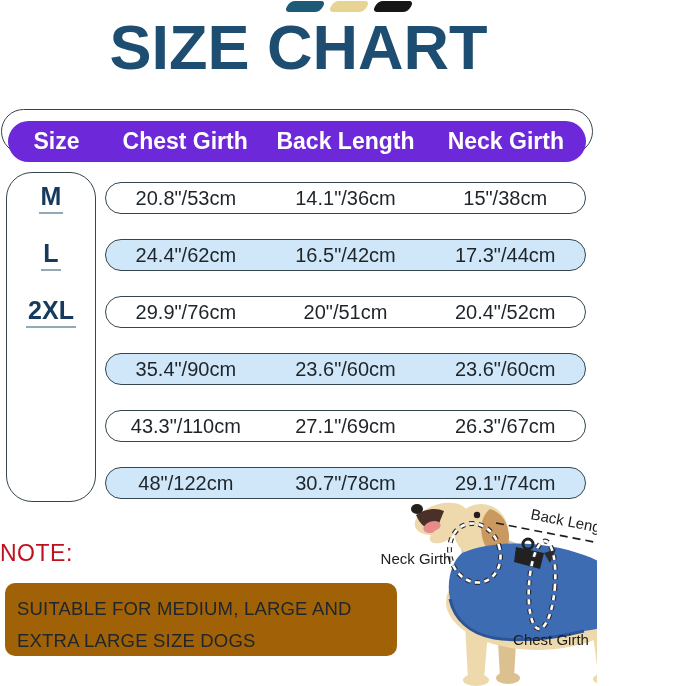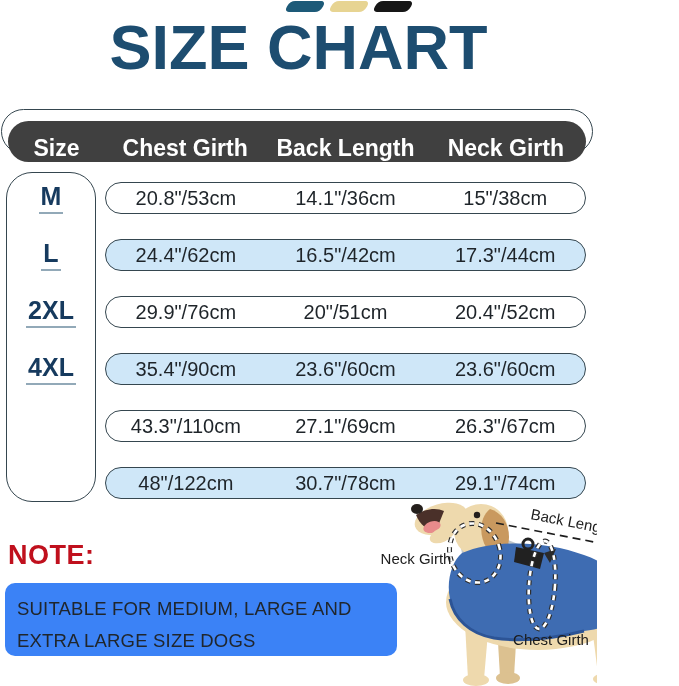--- a/index.html
+++ b/index.html
@@ -14,21 +14,21 @@
   .bar-black{background:#161616;}
 
   
   .title{position:absolute;top:16px;left:0;width:100%;margin:0;text-align:center;
          font-size:63px;font-weight:bold;color:#1d4d70;letter-spacing:0px;line-height:1.0;}
 
   
   .header-outline{position:absolute;left:1px;right:4px;top:109px;height:45px;
          border:1.5px solid #35464f;border-radius:23px;background:#fff;}
   .header-pill{position:absolute;left:8px;right:11px;top:121px;height:41px;
-         background:#404040;border-radius:21px;display:flex;align-items:flex-end;z-index:2;}
+         background:#6d28d9;border-radius:21px;display:flex;align-items:center;z-index:2;}
   .hcell{flex:1;text-align:center;color:#ffffff;font-weight:bold;font-size:23px;}
   .hcell-size{flex:0 0 97px;}
 
   
   .size-col{position:absolute;left:6px;top:172px;width:90px;height:330px;
          border:1.5px solid #35464f;border-radius:26px;background:#fff;}
   .size-label{position:absolute;left:0;width:100%;height:32px;display:flex;align-items:center;justify-content:center;}
   .size-label:nth-child(1){top:10px;}
   .size-label:nth-child(2){top:67px;}
   .size-label:nth-child(3){top:124px;}
@@ -40,23 +40,23 @@
 
   
   .row{position:absolute;left:105px;right:11px;height:32px;border:1.5px solid #35464f;
        border-radius:17px;background:#fff;display:flex;align-items:center;}
   .row.alt{background:#cfe7f8;}
   .row.r0{top:182px;}.row.r1{top:239px;}.row.r2{top:296px;}
   .row.r3{top:353px;}.row.r4{top:410px;}.row.r5{top:467px;}
   .cell{flex:1;text-align:center;font-size:20px;color:#1e2429;}
 
   
-  .note-label{position:absolute;left:8px;top:540px;font-size:27px;font-weight:bold;
+  .note-label{position:absolute;left:0;top:540px;font-size:23px;font-weight:normal;
        color:#c0101d;letter-spacing:0.5px;}
-  .note-box{position:absolute;left:5px;top:583px;width:392px;height:73px;background:#3b82f6;
+  .note-box{position:absolute;left:5px;top:583px;width:392px;height:73px;background:#a16207;
        border-radius:10px;padding:10px 12px;}
   .note-box span{font-size:18.5px;color:#20262c;line-height:1.72;letter-spacing:0.2px;}
 
   
   .dog-svg{position:absolute;left:378px;top:497px;width:301px;height:189px;}
   .anno-text{font-size:15px;fill:#1c1c1c;}
 </style>
 </head>
 <body>
 
@@ -80,23 +80,20 @@
 
   <div class="size-col">
     <div class="size-label">
         <span>M</span>
       </div>
     <div class="size-label">
         <span>L</span>
       </div>
     <div class="size-label">
         <span>2XL</span>
-      </div>
-    <div class="size-label">
-        <span>4XL</span>
       </div>
   </div>
 
   <div class="row r0">
     <div class="cell">20.8"/53cm</div>
     <div class="cell">14.1"/36cm</div>
     <div class="cell">15"/38cm</div>
   </div>
   <div class="row r1 alt">
     <div class="cell">24.4"/62cm</div>

